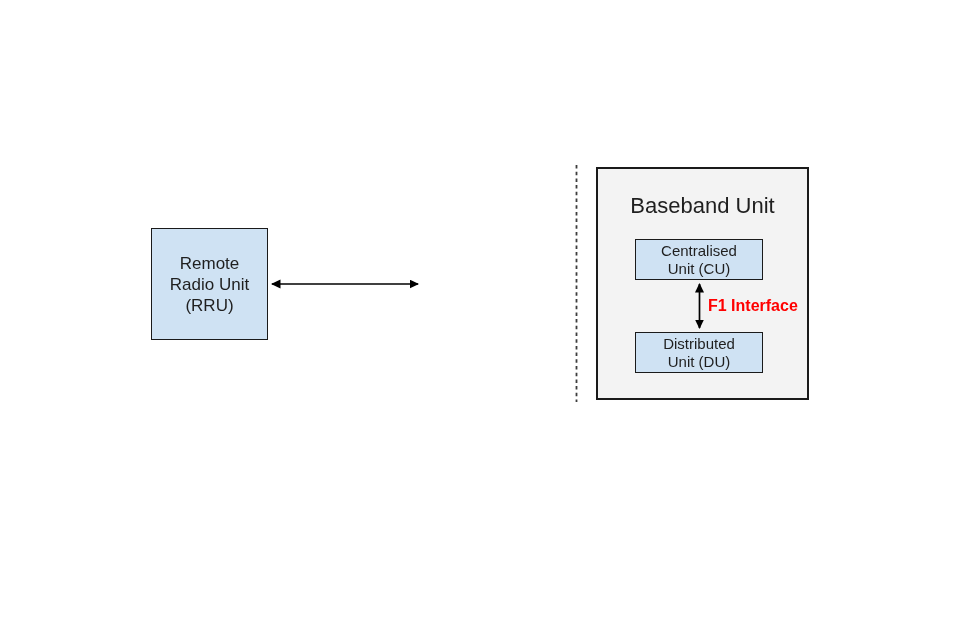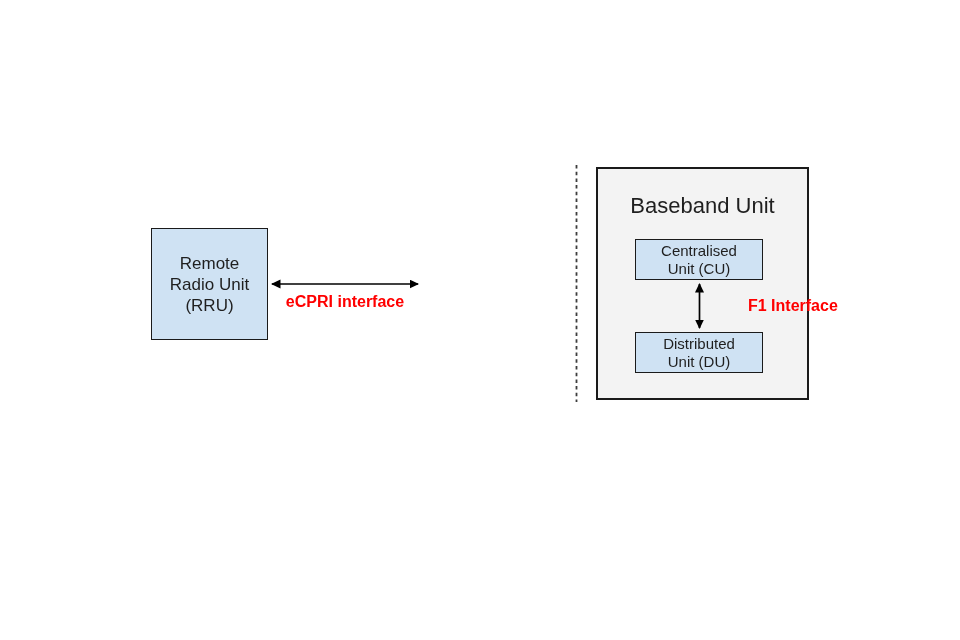--- a/index.html
+++ b/index.html
@@ -52,39 +52,38 @@
     color:var(--text-color);
   }
   .red-label{
     position:absolute;
     font-weight:bold;
     font-size:16px;line-height:18px;
     color:var(--label-red);
     white-space:nowrap;
   }
   .ecpri-label{left:268px;top:293px;width:154px;text-align:center;}
-  .f1-label{left:748px;top:297px;text-align:left;}
+  .f1-label{left:708px;top:297px;text-align:left;}
   svg.overlay{
     position:absolute;left:0;top:0;width:960px;height:640px;
     pointer-events:none;
   }
 </style>
 </head>
 <body>
 
 <div class="canvas">
 
   <div class="node node-lg rru">
     <div>Remote</div>
     <div>Radio Unit</div>
     <div>(RRU)</div>
   </div>
 
 
-  <div class="red-label ecpri-label">eCPRI interface</div>
 
   <div class="container-box"></div>
   <div class="container-title">Baseband Unit</div>
 
   <div class="node node-sm cu">
     <div>Centralised</div>
     <div>Unit (CU)</div>
   </div>
 
   <div class="node node-sm du">

